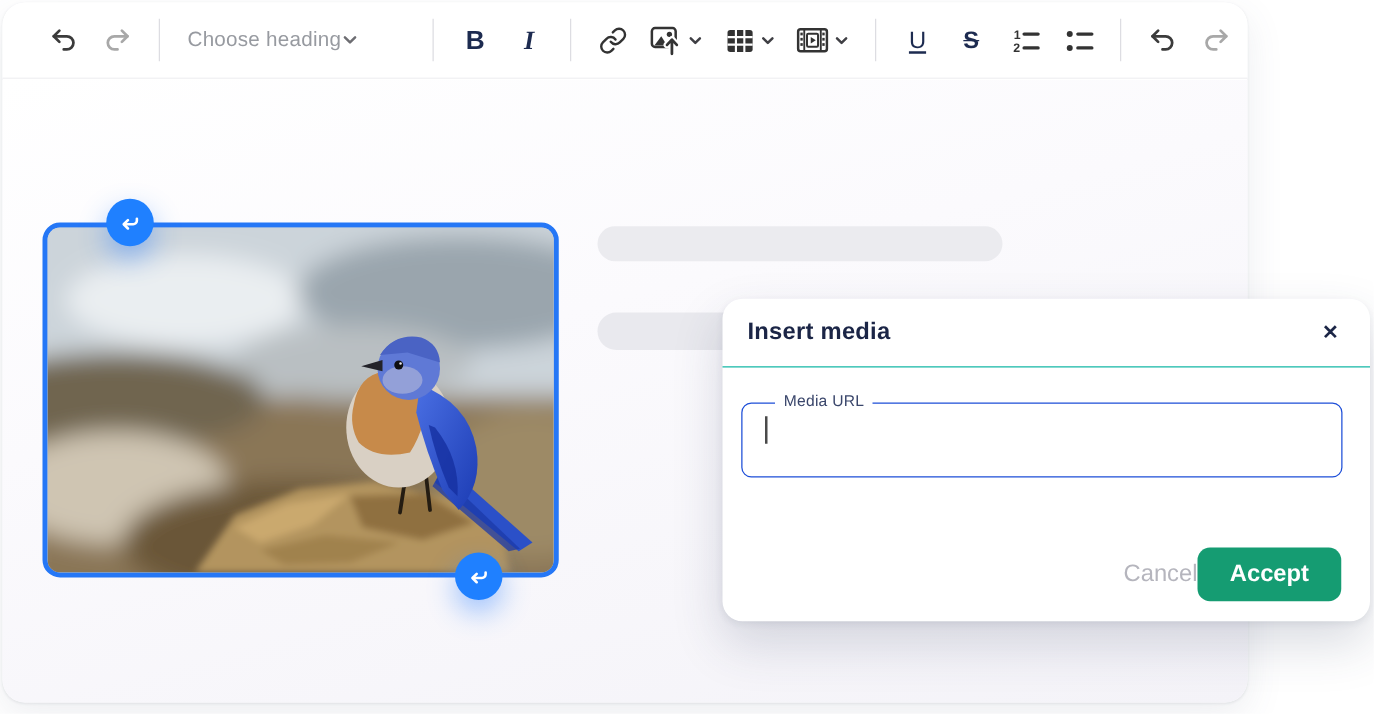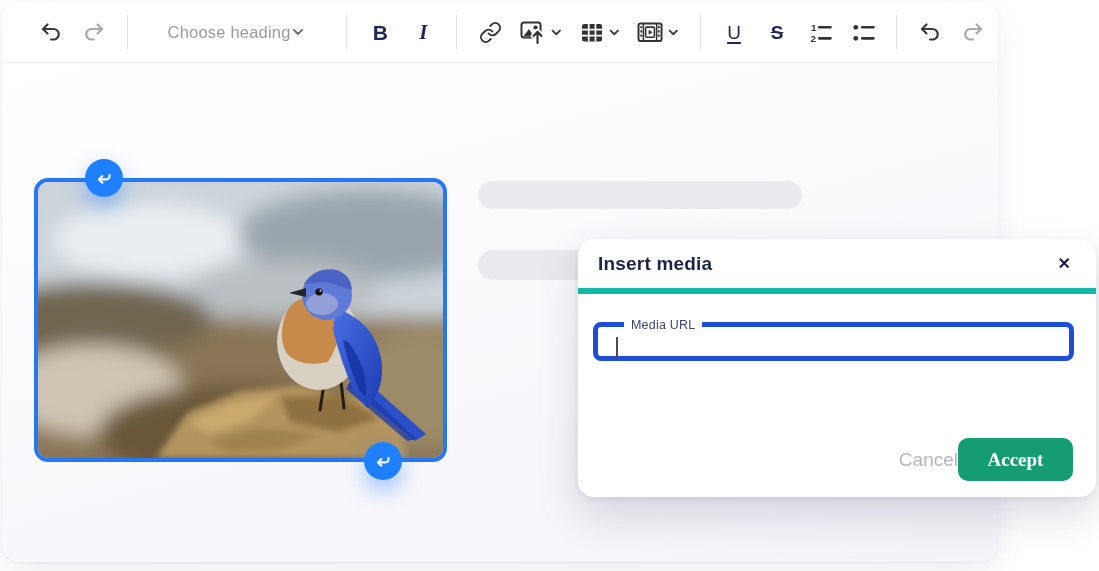--- a/index.html
+++ b/index.html
@@ -24,21 +24,21 @@
   .tdiv { width:1px; height:34px; background:#dddde2; margin:0 5px; flex:none; }
   .ic { display:block; }
   .c-dark { color:#3b3b3b; }
   .c-gray { color:#a8a8a8; }
   .c-navy { color:#1d2b50; }
   .glyph { font-size:21px; line-height:1; color:#1d2b50; }
   .glyph-b { font-weight:800; }
   .glyph-i { font-family:"Liberation Serif", serif; font-style:italic; font-weight:600; }
   .glyph-u { font-size:19px; font-weight:400; text-decoration:underline; text-underline-offset:3px; text-decoration-thickness:1.6px; }
   .glyph-s { font-size:19px; font-weight:600; text-decoration:line-through; }
-  .hselect { display:flex; align-items:center; justify-content:center; width:188px; height:36px;
+  .hselect { display:flex; align-items:center; justify-content:flex-start; width:188px; height:36px;
     padding:0 6px 0 4px; cursor:pointer; }
   .hselect-label { font-size:16.5px; color:#979aa0; letter-spacing:.2px; }
 
   
   .img-frame { position:absolute; left:34px; top:178px; width:413px; height:284px;
     border:4px solid #2577f6; border-radius:14px; background:#cfd5d9; overflow:hidden; cursor:pointer; }
   .img-frame svg { display:block; width:405px; height:276px; }
   .handle { position:absolute; width:38px; height:38px; border-radius:50%; background:#1f80ff;
     display:flex; align-items:center; justify-content:center; border:none; cursor:pointer;
     box-shadow:0 10px 22px rgba(47,128,255,.45); z-index:3; }
@@ -46,37 +46,37 @@
   .handle.br { left:364px; top:442px; }
 
   .skel { position:absolute; background:#ebebef; }
   .skel-1 { left:478px; top:181px; width:324px; height:28px; border-radius:14px; }
   .skel-2 { left:478px; top:250px; width:162px; height:30px; border-radius:15px; background:#e9e9ee; }
 
   
   .dialog { position:absolute; left:578px; top:239px; width:518px; height:258px; background:#ffffff;
     border-radius:16px; box-shadow:0 2px 6px rgba(40,45,80,.08), 0 18px 40px rgba(50,60,95,.18); z-index:10; }
   .dlg-header { display:flex; align-items:center; justify-content:space-between;
-    height:55px; padding:0 21px 0 20px; border-bottom:6px solid #14b8a6; }
+    height:55px; padding:0 21px 0 20px; border-bottom:1px solid #14b8a6; }
   .dlg-title { font-size:19px; font-weight:700; color:#1b2546; letter-spacing:.2px; }
   .dlg-close { background:none; border:none; cursor:pointer; font-size:16px; font-weight:700; color:#1b2546; padding:4px; }
-  .field { position:absolute; left:15px; top:83px; width:481px; height:39px;
-    border:5px solid #1d4ed8; border-radius:8px; background:#fff; }
+  .field { position:absolute; left:15px; top:83px; width:481px; height:60px;
+    border:1px solid #1d4ed8; border-radius:8px; background:#fff; }
   .field-label { position:absolute; top:-9px; left:26px; padding:0 7px; background:#fff;
     font-size:12.5px; color:#3a466b; letter-spacing:.2px; }
   .field input { position:absolute; inset:0; width:100%; height:100%; border:none; outline:none;
     background:transparent; padding:0 14px; font-size:16px; color:#1b2546; font-family:"Liberation Sans", sans-serif; }
   .caret { position:absolute; left:18px; top:10px; width:2px; height:22px; background:#4a4a4a;
     animation:blink 1.1s steps(1) infinite; }
   @keyframes blink { 50% { opacity:0; } }
   .dlg-helper { position:absolute; left:28px; top:151px; font-size:19px; color:#28345c; letter-spacing:.2px; }
   .dlg-actions { position:absolute; right:23px; bottom:16px; display:flex; align-items:center; }
   .btn-cancel { background:none; border:none; cursor:pointer; font-size:19px; color:#b5b5bd; font-family:"Liberation Sans", sans-serif; }
   .btn-accept { width:115px; height:43px; border:none; border-radius:10px; background:#159c72;
-    color:#ffffff; font-size:19px; font-weight:700; cursor:pointer; font-family:Liberation Serif, serif; }
+    color:#ffffff; font-size:19px; font-weight:700; cursor:pointer; font-family:Liberation Sans, sans-serif; }
 </style>
 </head>
 <body>
 
 <div class="stage">
 
   <div class="editor-card">
 
     <div class="toolbar">
 

